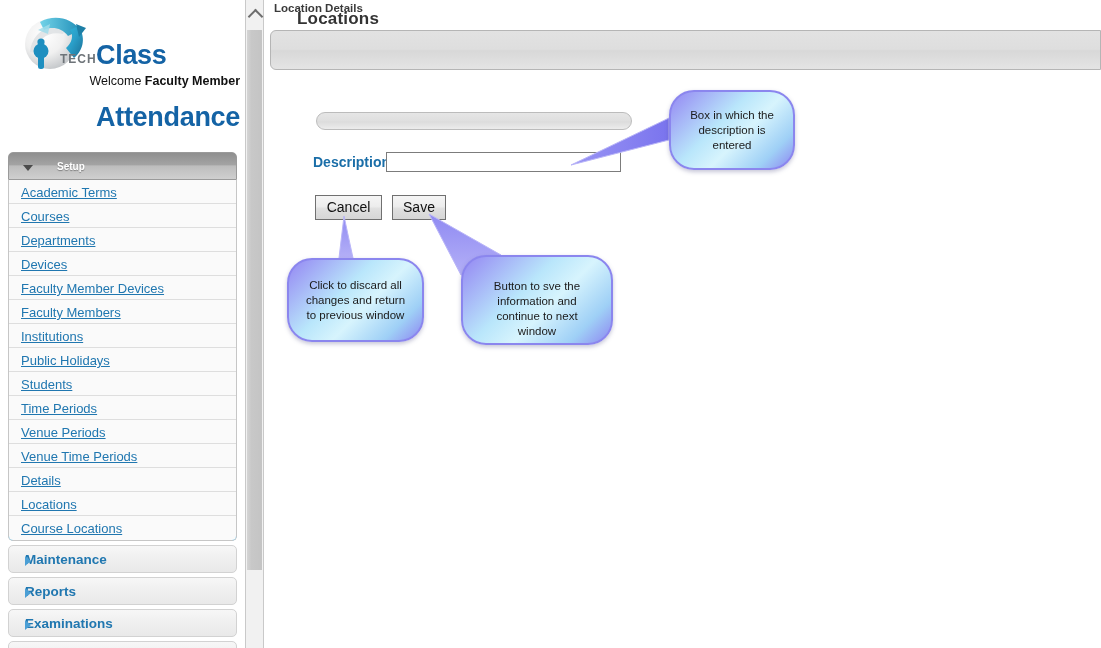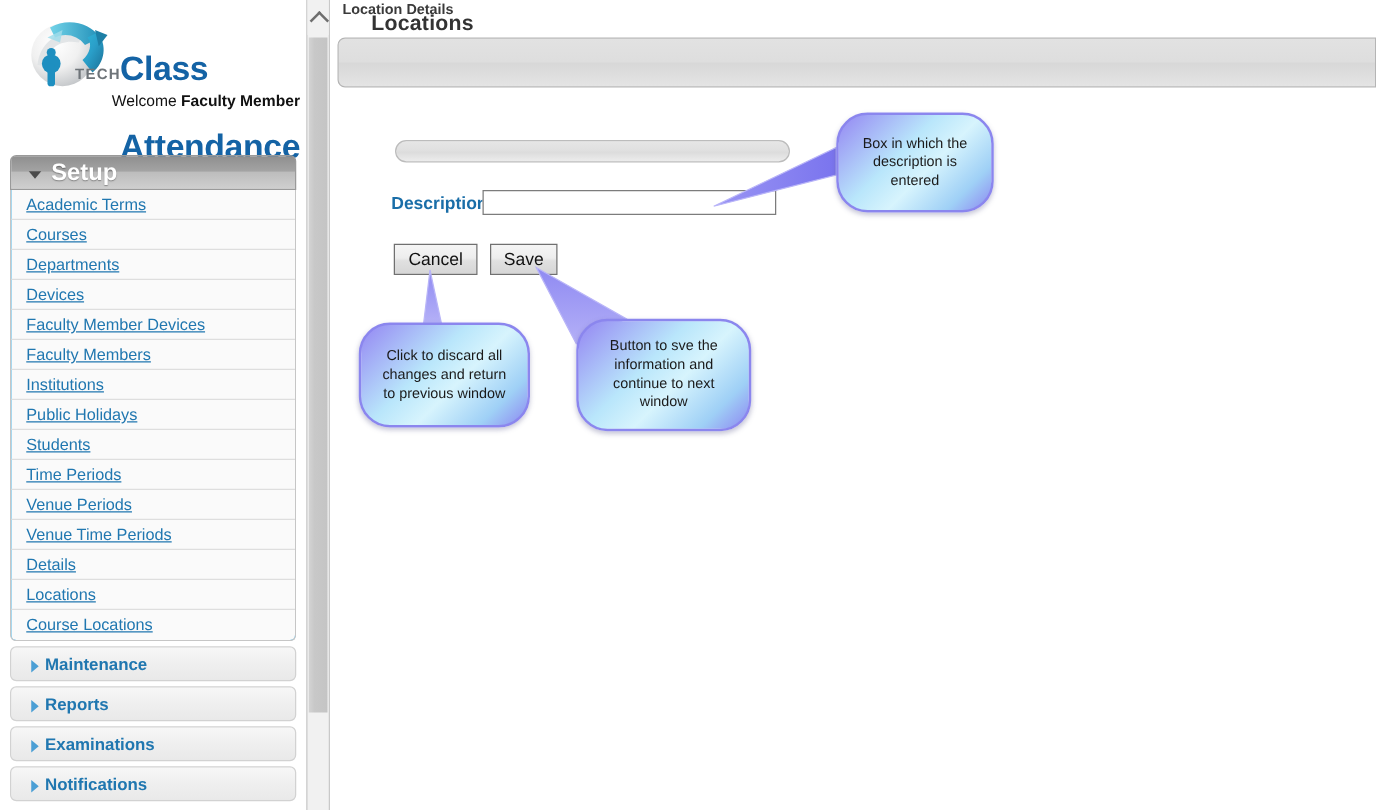--- a/index.html
+++ b/index.html
@@ -71,25 +71,26 @@
   }
   .acc-header {
     position: relative;
     height: 28px;
     line-height: 28px;
     border-radius: 5px 5px 0 0;
     background: linear-gradient(to bottom, #8f8f8f 0%, #a3a3a3 45%, #bdbdbd 50%, #cfcfcf 100%);
     border: 1px solid #9a9a9a;
     box-sizing: border-box;
     color: #ffffff;
-    font-size: 19px;
-    font-weight: bold;
-    padding-left: 32px;
+    font-size: 10px;
+    font-weight: bold;
+    padding-left: 48px;
     text-shadow: 0 1px 1px rgba(0,0,0,0.35);
     cursor: pointer;
+    margin-top: 28px;
   }
   .acc-header .tri {
     position: absolute;
     left: 14px; top: 12px;
     width: 0; height: 0;
     border-left: 5px solid transparent;
     border-right: 5px solid transparent;
     border-top: 6px solid #4b4b4b;
   }
   .acc-body {
@@ -121,21 +122,21 @@
     height: 28px;
     line-height: 28px;
     margin-top: 4px;
     border: 1px solid #d2d2d2;
     border-radius: 5px;
     box-sizing: border-box;
     background: linear-gradient(to bottom, #f7f7f7 0%, #efefef 50%, #e9e9e9 100%);
     color: #2077b0;
     font-size: 13.5px;
     font-weight: bold;
-    padding-left: 27px;
+    padding-left: 16px;
     cursor: pointer;
   }
   .acc-collapsed .tri {
     position: absolute;
     left: 16px; top: 10px;
     width: 0; height: 0;
     border-top: 5px solid transparent;
     border-bottom: 5px solid transparent;
     border-left: 6px solid #4b9fd5;
   }
@@ -266,21 +267,21 @@
     text-align: center;
     display: flex;
     align-items: center;
     justify-content: center;
     padding: 4px 8px;
   }
   .callout-text { white-space: pre-line; }
 
   #callout-desc  { left: 404px; top: 90px;  width: 126px; height: 80px; }
   #callout-cancel{ left: 22px;  top: 258px; width: 137px; height: 84px; }
-  #callout-save  { left: 196px; top: 255px; width: 140px; height: 90px; }
+  #callout-save  { left: 196px; top: 255px; width: 152px; height: 90px; align-items: flex-end; }
 
   .arrow-svg {
     position: absolute;
     left: 0; top: 0;
     width: 836px; height: 648px;
     pointer-events: none;
     overflow: visible;
   }
 </style>
 </head>

